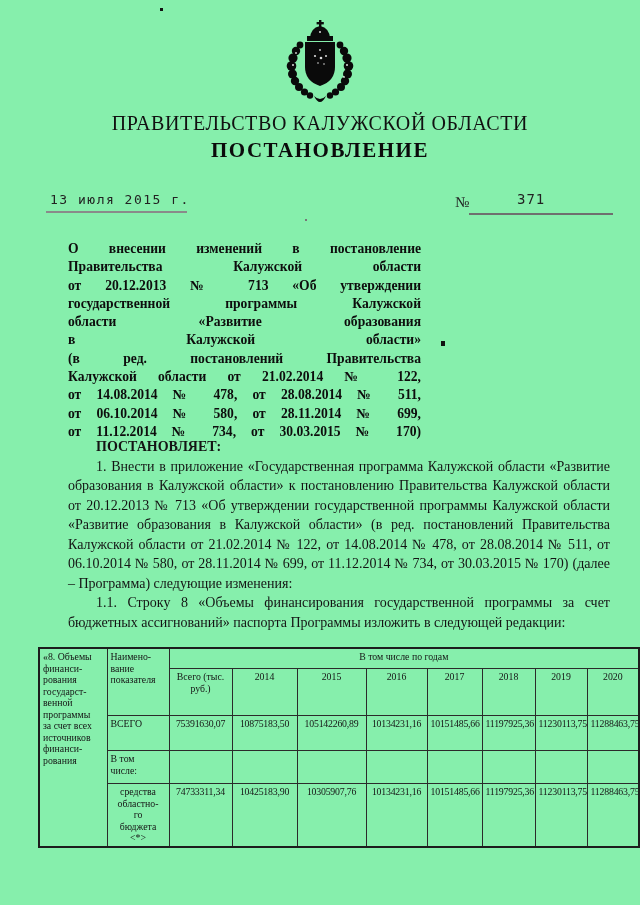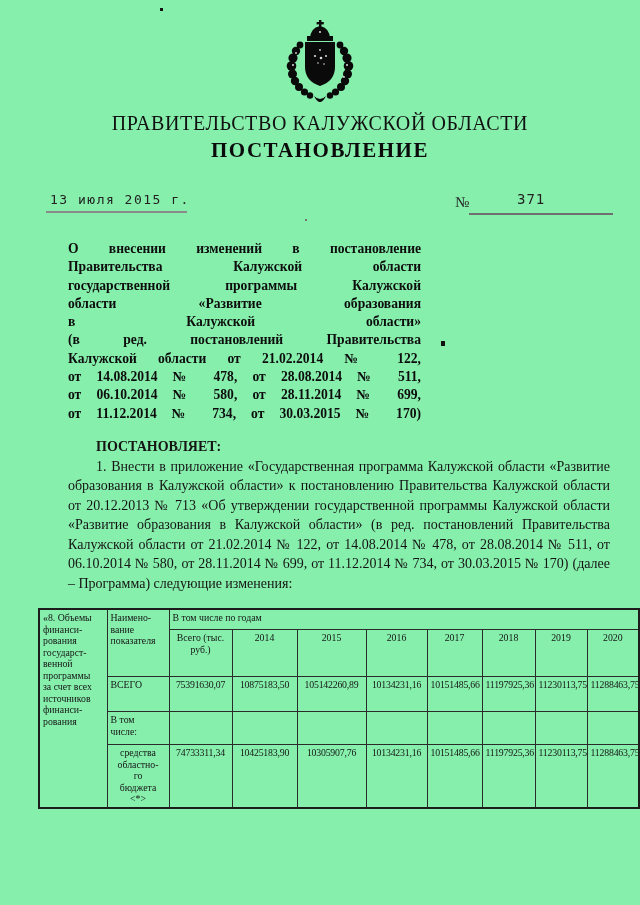--- a/index.html
+++ b/index.html
@@ -43,21 +43,21 @@
   .resolves { font-size:14.6px; font-weight:bold; line-height:19.5px; text-indent:0; color:#0b0b0b; }
   
   table.fin { border-collapse:collapse; table-layout:fixed; width:600px; margin-top:15px; }
   table.fin td {
     border:1px solid #2b2b2b; padding:2px 3px; vertical-align:top;
     font-size:9.8px; line-height:11.5px; color:#151515; overflow:hidden;
   }
   table.fin { border:2px solid #1d1d1d; }
   td.outer-label { font-size:10.6px; line-height:13px; white-space:pre-line; padding-top:4px; padding-left:4px; }
   td.ind-header  { font-size:10.6px; line-height:13px; white-space:pre-line; padding-top:4px; }
-  td.group-header{ text-align:left; font-size:11px; height:15px; vertical-align:middle; }
+  td.group-header{ text-align:center; font-size:11px; height:15px; vertical-align:middle; }
   td.col-header  { text-align:center; vertical-align:middle; white-space:pre-line; height:42px; }
   td.row-label   { font-size:10.8px; line-height:13px; white-space:pre-line; }
   td.num         { text-align:center; padding-top:3px; letter-spacing:-0.2px; }
   tr.r-total td  { height:30px;margin-top:36px; }
   tr.r-incl td   { height:28px; }
   tr.r-reg td    { height:52px;text-align:center; }
   td.caps { text-transform:none; font-size:11.5px; }
   
   .speck { position:absolute; background:#111; }
 </style>
@@ -122,34 +122,36 @@
 
   <div class="date-text">13 июля 2015 г.</div>
   <div class="date-underline"></div>
   <span class="num-sign">№</span>
   <div class="num-value">371</div>
   <div class="num-underline"></div>
 
   <div class="subject">
     <span class="line">О внесении изменений в постановление</span>
     <span class="line">Правительства Калужской области</span>
+    <span class="line">от 20.12.2013 № 713 «Об утверждении</span>
     <span class="line">государственной программы Калужской</span>
     <span class="line">области «Развитие образования</span>
     <span class="line">в Калужской области»</span>
     <span class="line">(в ред. постановлений Правительства</span>
     <span class="line">Калужской области от 21.02.2014 № 122,</span>
     <span class="line">от 14.08.2014 № 478, от 28.08.2014 № 511,</span>
     <span class="line">от 06.10.2014 № 580, от 28.11.2014 № 699,</span>
     <span class="line">от 11.12.2014 № 734, от 30.03.2015 № 170)</span>
   </div>
 
   <div class="content">
     <div class="bodytext">
       <p class="resolves">ПОСТАНОВЛЯЕТ:</p>
       <p>1. Внести в приложение «Государственная программа Калужской области «Развитие образования в Калужской области» к постановлению Правительства Калужской области от 20.12.2013 № 713 «Об утверждении государственной программы Калужской области «Развитие образования в Калужской области» (в ред. постановлений Правительства Калужской области от 21.02.2014 № 122, от 14.08.2014 № 478, от 28.08.2014 № 511, от 06.10.2014 № 580, от 28.11.2014 № 699, от 11.12.2014 № 734, от 30.03.2015 № 170) (далее – Программа) следующие изменения:</p>
+      <p>1.1. Строку 8 «Объемы финансирования государственной программы за счет бюджетных ассигнований» паспорта Программы изложить в следующей редакции:</p>
     </div>
 
     <table class="fin">
       <colgroup>
         <col style="width:68px">
           <col style="width:62px">
           <col style="width:63px">
         <col style="width:65px">
           <col style="width:69px">
           <col style="width:61px">

